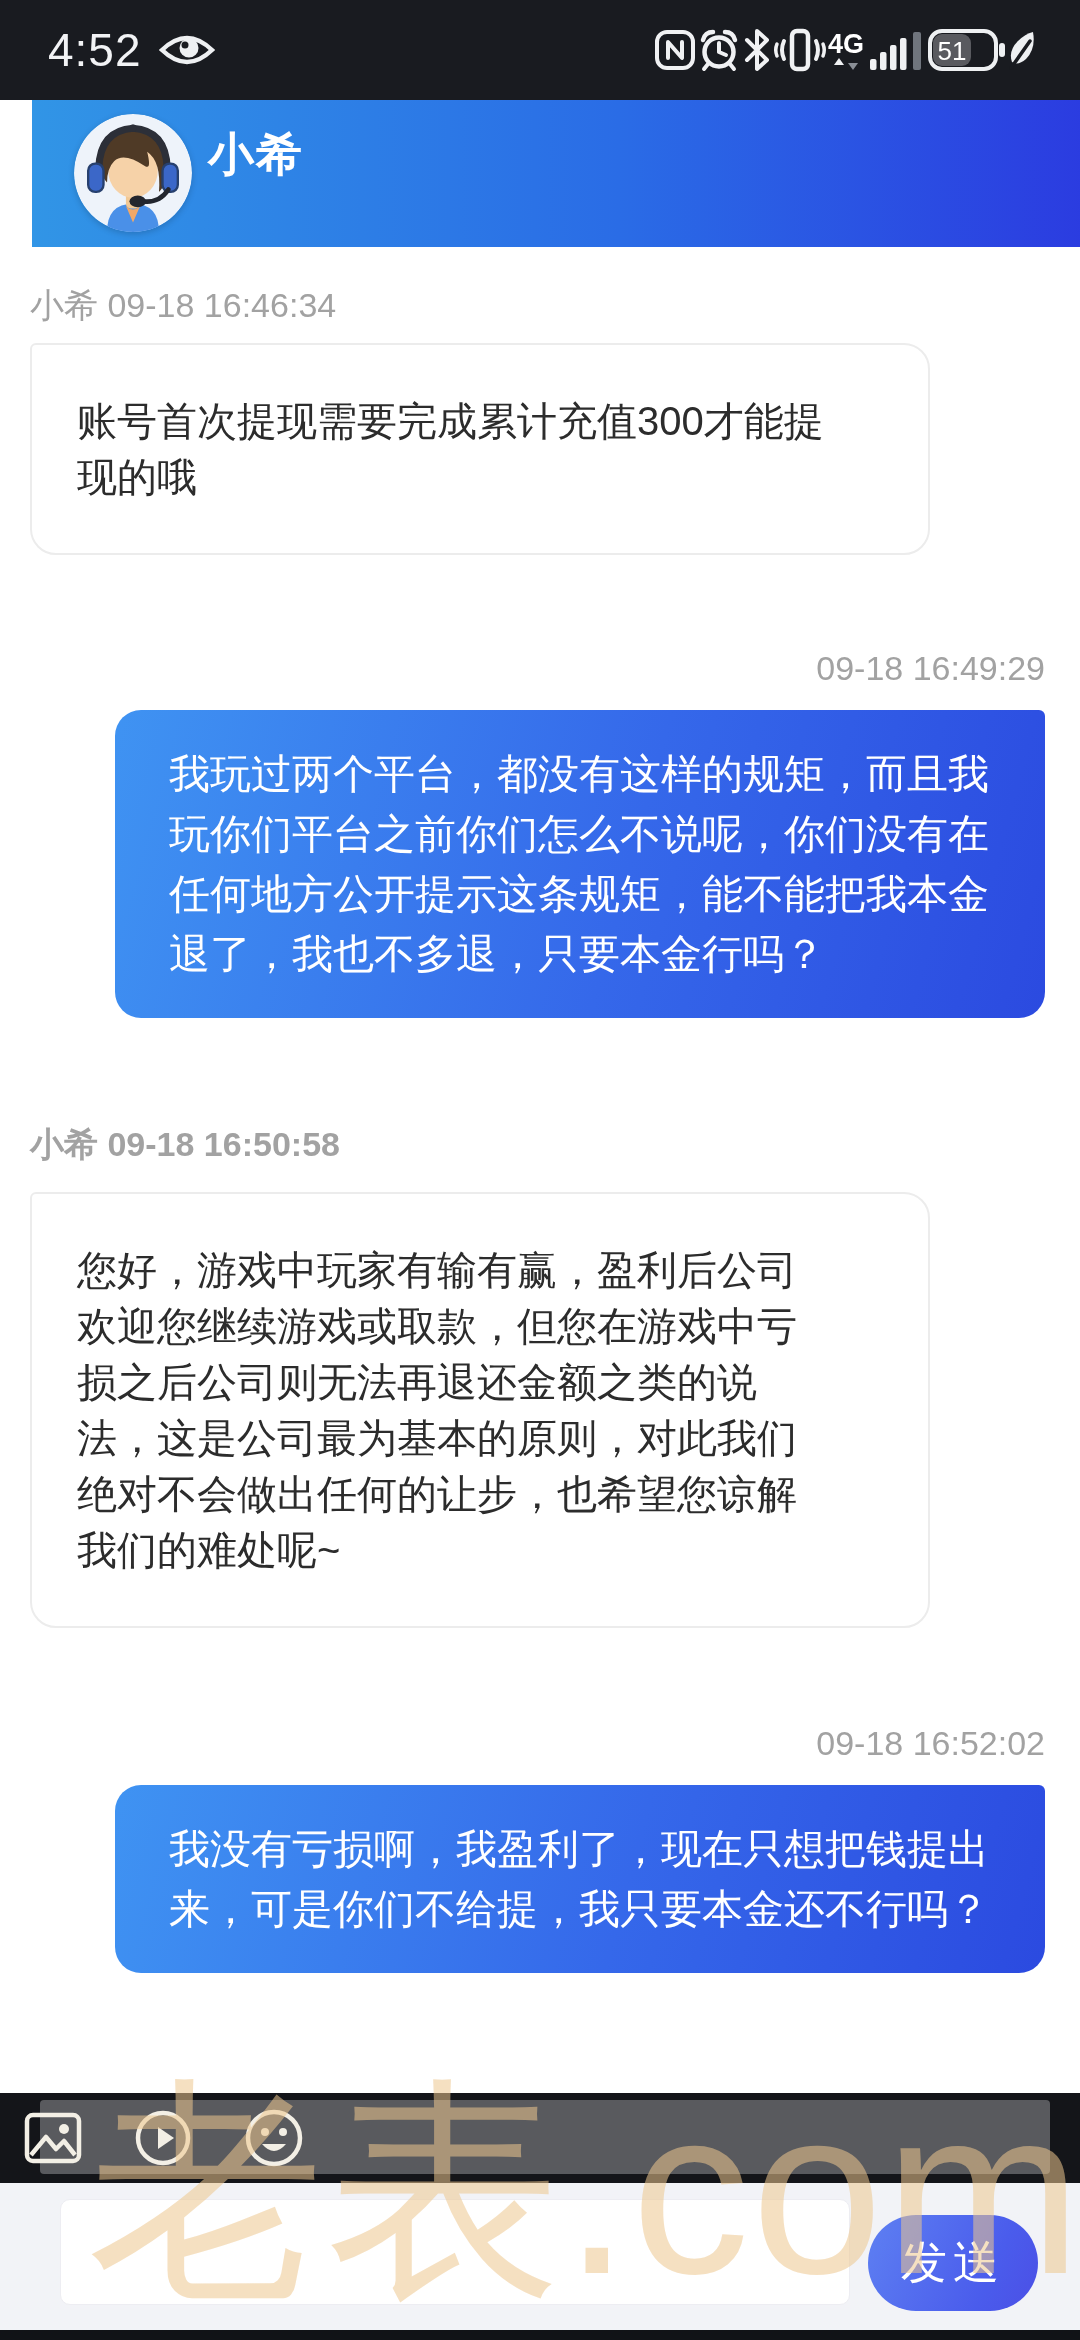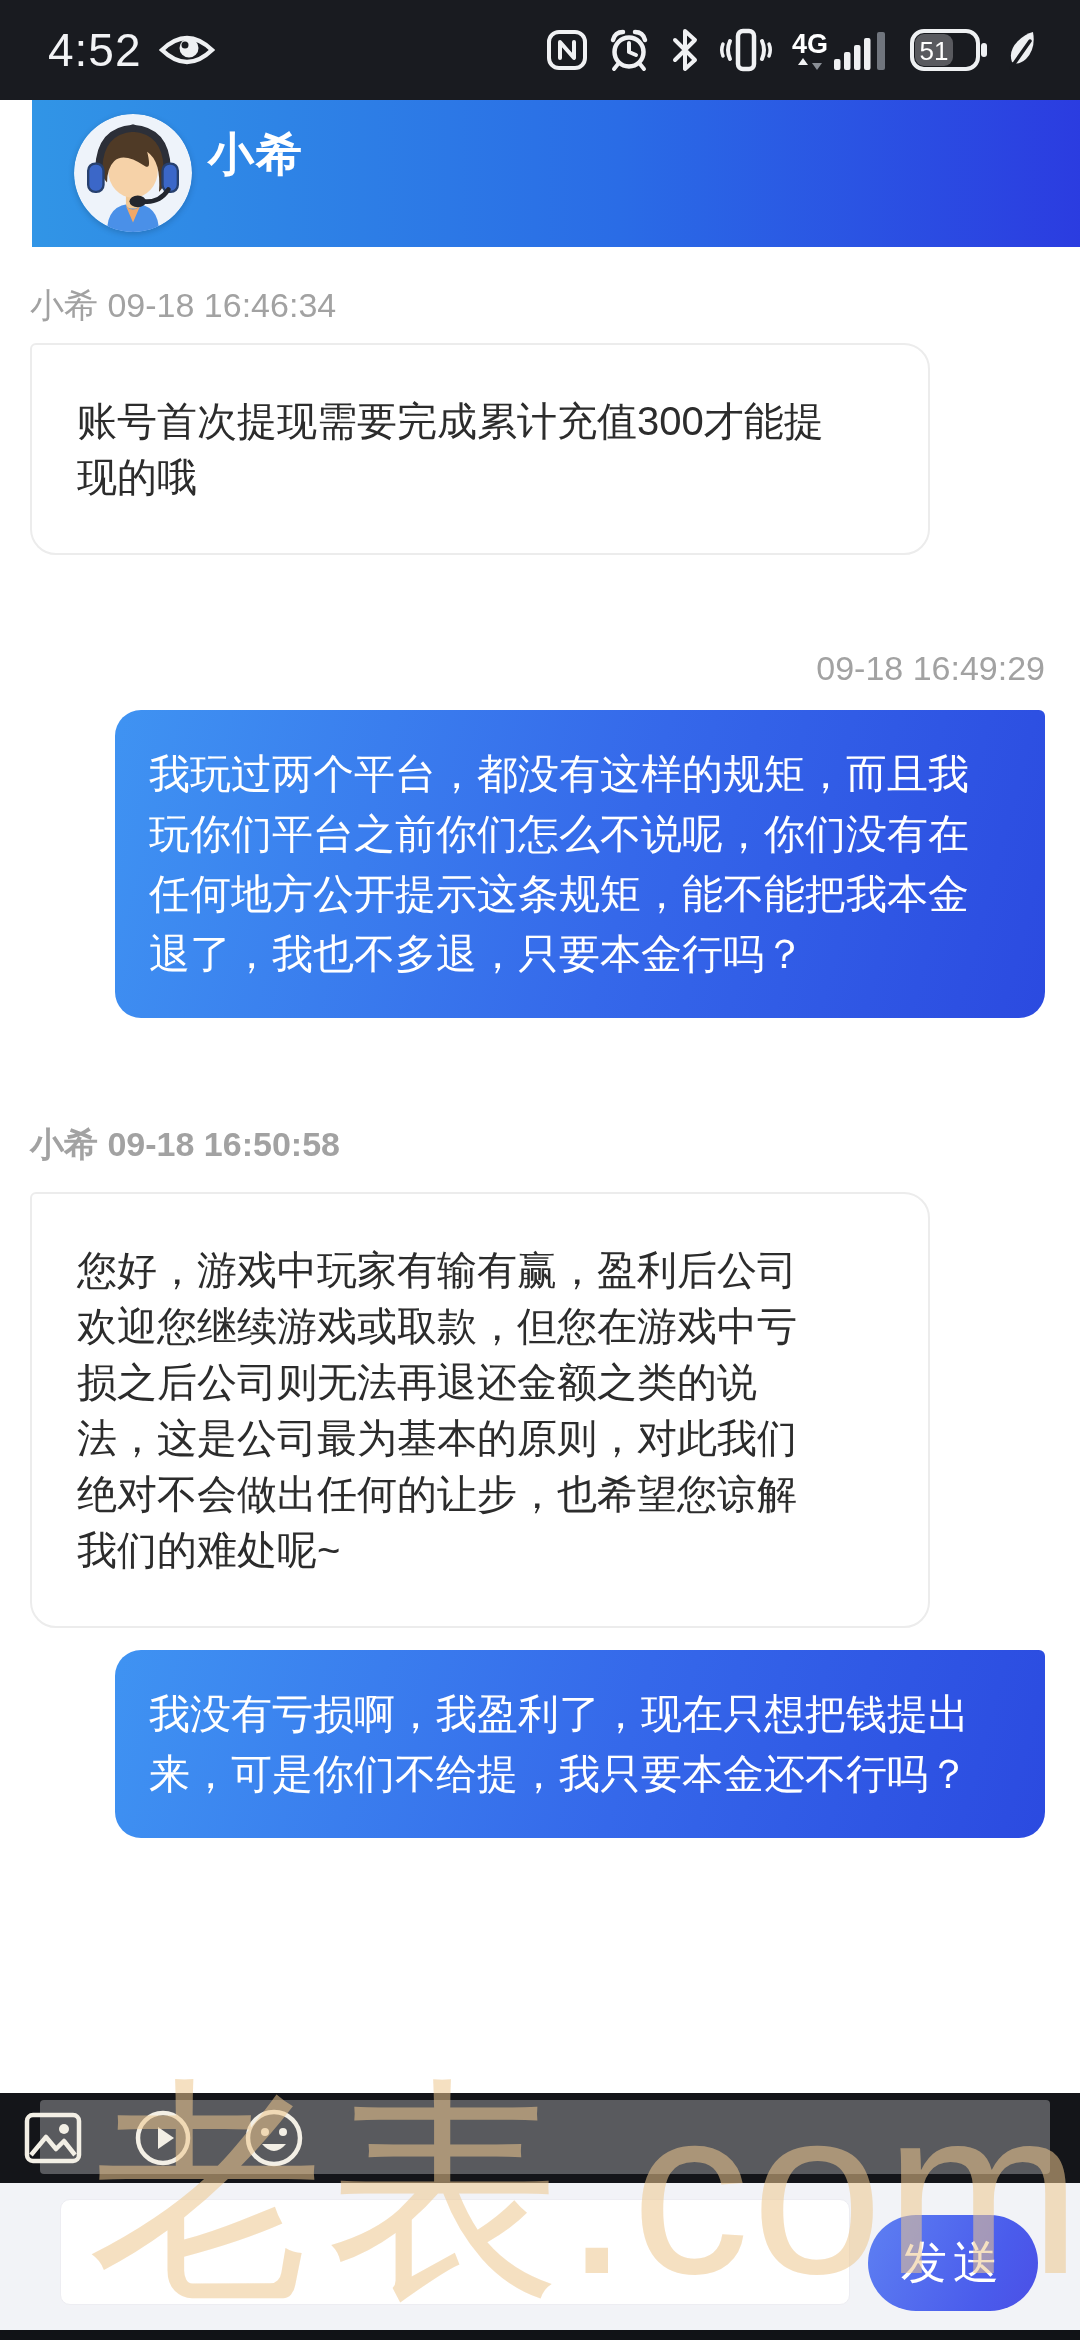--- a/index.html
+++ b/index.html
@@ -4,21 +4,21 @@
 <style>
   html,body{margin:0;padding:0;background:#333;}
   body{font-family:"Liberation Sans","DejaVu Sans",sans-serif;}
   .screen{position:relative;width:1080px;height:2340px;background:#ffffff;overflow:hidden;margin:0 auto;}
 
   
   .status-bar{position:absolute;top:0;left:0;width:1080px;height:100px;background:#191b20;
     display:flex;align-items:center;justify-content:space-between;box-sizing:border-box;padding:0 40px 0 48px;}
   .sb-left{display:flex;align-items:center;gap:16px;}
   .sb-time{color:#f2f3f5;font-size:46px;font-weight:500;letter-spacing:1px;}
-  .sb-right{display:flex;align-items:center;gap:18px;}
+  .sb-right{display:flex;align-items:center;}
   .sb-ico{display:block;}
   .net-group{display:flex;align-items:flex-end;gap:6px;}
   .net-4g{display:flex;flex-direction:column;align-items:center;line-height:1;}
   .net-4g .t{color:#fff;font-size:27px;font-weight:600;}
   .batt-wrap{display:flex;align-items:center;}
 
   
   .header{position:absolute;top:100px;left:0;width:1069px;height:147px;
     background:linear-gradient(90deg,#3195e6 0%,#2a6ce6 55%,#2b3ae0 100%);margin-left:32px;}
   .avatar{position:absolute;left:42px;top:14px;width:118px;height:118px;border-radius:50%;overflow:hidden;
@@ -31,21 +31,21 @@
   .meta.left{margin:36px 35px 14px 30px;text-align:left;}
   .meta.right{margin-right:35px;text-align:right;}
   .meta.ts1{margin-top:94px;}
   .meta.l2{margin-top:104px;font-weight:bold;}
   .meta.ts2{margin-top:96px;}
   .bubble{box-sizing:border-box;white-space:pre-line;word-break:break-all;}
   .bubble.agent{margin-left:30px;width:900px;background:#ffffff;border:2px solid #ececec;
     border-radius:6px 26px 26px 26px;padding:48px 45px;font-size:40px;line-height:56px;color:#2c2c2c;}
   .bubble.user{margin-left:115px;margin-top:22px;width:930px;color:#ffffff;
     background:linear-gradient(105deg,#3f93f2 0%,#3568ea 55%,#2b4ae0 100%);
-    border-radius:26px 6px 26px 26px;padding:34px 34px;font-size:41px;line-height:60px;}
+    border-radius:26px 6px 26px 26px;padding:34px 54px;font-size:41px;line-height:60px;}
   .bubble.a2{margin-top:24px;}
 
   
   .toolbar{position:absolute;top:2093px;left:0;width:1080px;height:90px;background:#141519;}
   .toolbar-panel{position:absolute;left:40px;right:30px;top:7px;bottom:9px;background:#595a5e;border-radius:4px;}
   .tb-icons{position:absolute;left:22px;top:0;height:90px;display:flex;align-items:center;gap:48px;}
   .tb-icons svg{display:block;}
 
   
   .composer{position:absolute;top:2183px;left:0;width:1080px;height:148px;background:#f2f3f7;}
@@ -157,20 +157,21 @@
 退了，我也不多退，只要本金行吗？</div>
 
     <div class="meta left l2">小希 09-18 16:50:58</div>
     <div class="bubble agent a2">您好，游戏中玩家有输有赢，盈利后公司
 欢迎您继续游戏或取款，但您在游戏中亏
 损之后公司则无法再退还金额之类的说
 法，这是公司最为基本的原则，对此我们
 绝对不会做出任何的让步，也希望您谅解
 我们的难处呢~</div>
 
+    <div class="meta right ts2">09-18 16:52:02</div>
     <div class="bubble user">我没有亏损啊，我盈利了，现在只想把钱提出
 来，可是你们不给提，我只要本金还不行吗？</div>
   </div>
 
   <div class="toolbar">
     <div class="toolbar-panel"></div>
     <div class="tb-icons">
       <svg width="62" height="62" viewBox="0 0 62 62">
         <rect x="5" y="8" width="52" height="46" rx="6" fill="none" stroke="#f3efe5" stroke-width="4.5"></rect>
         <circle cx="42" cy="22" r="5" fill="#f3efe5"></circle>

